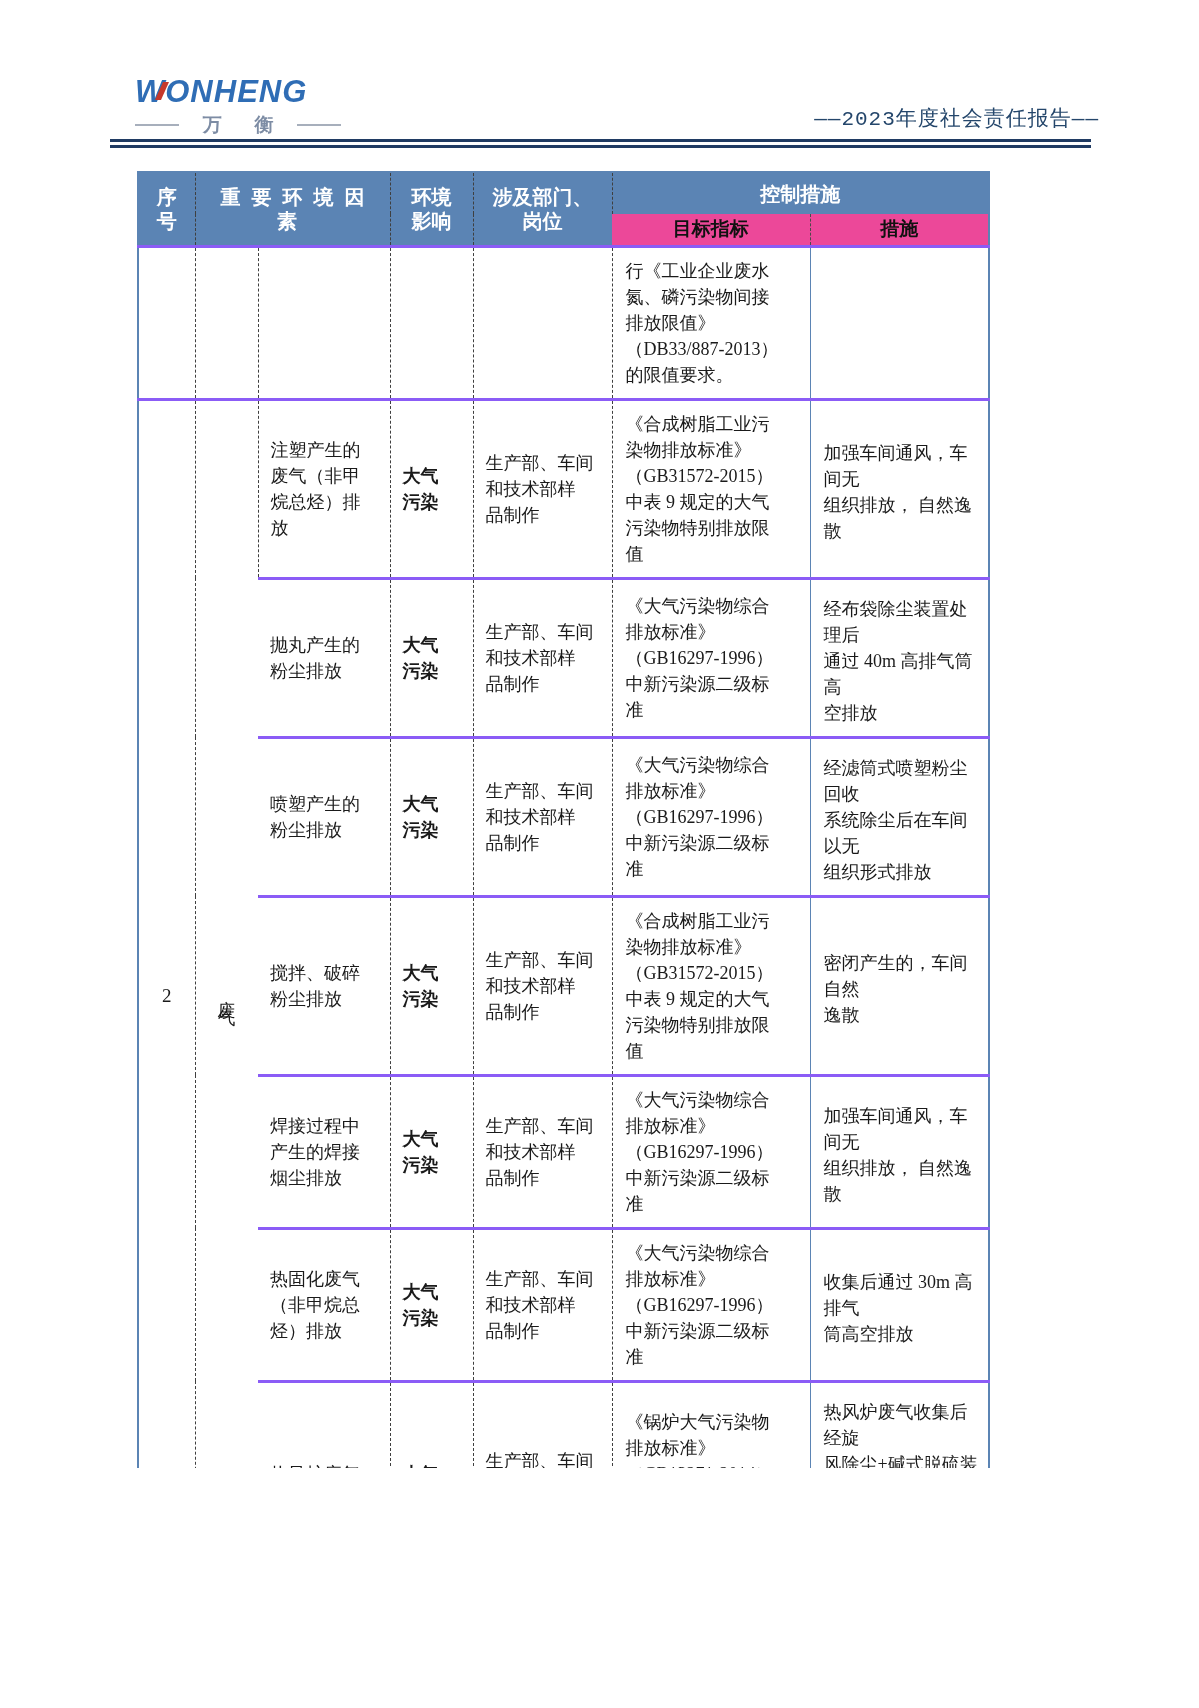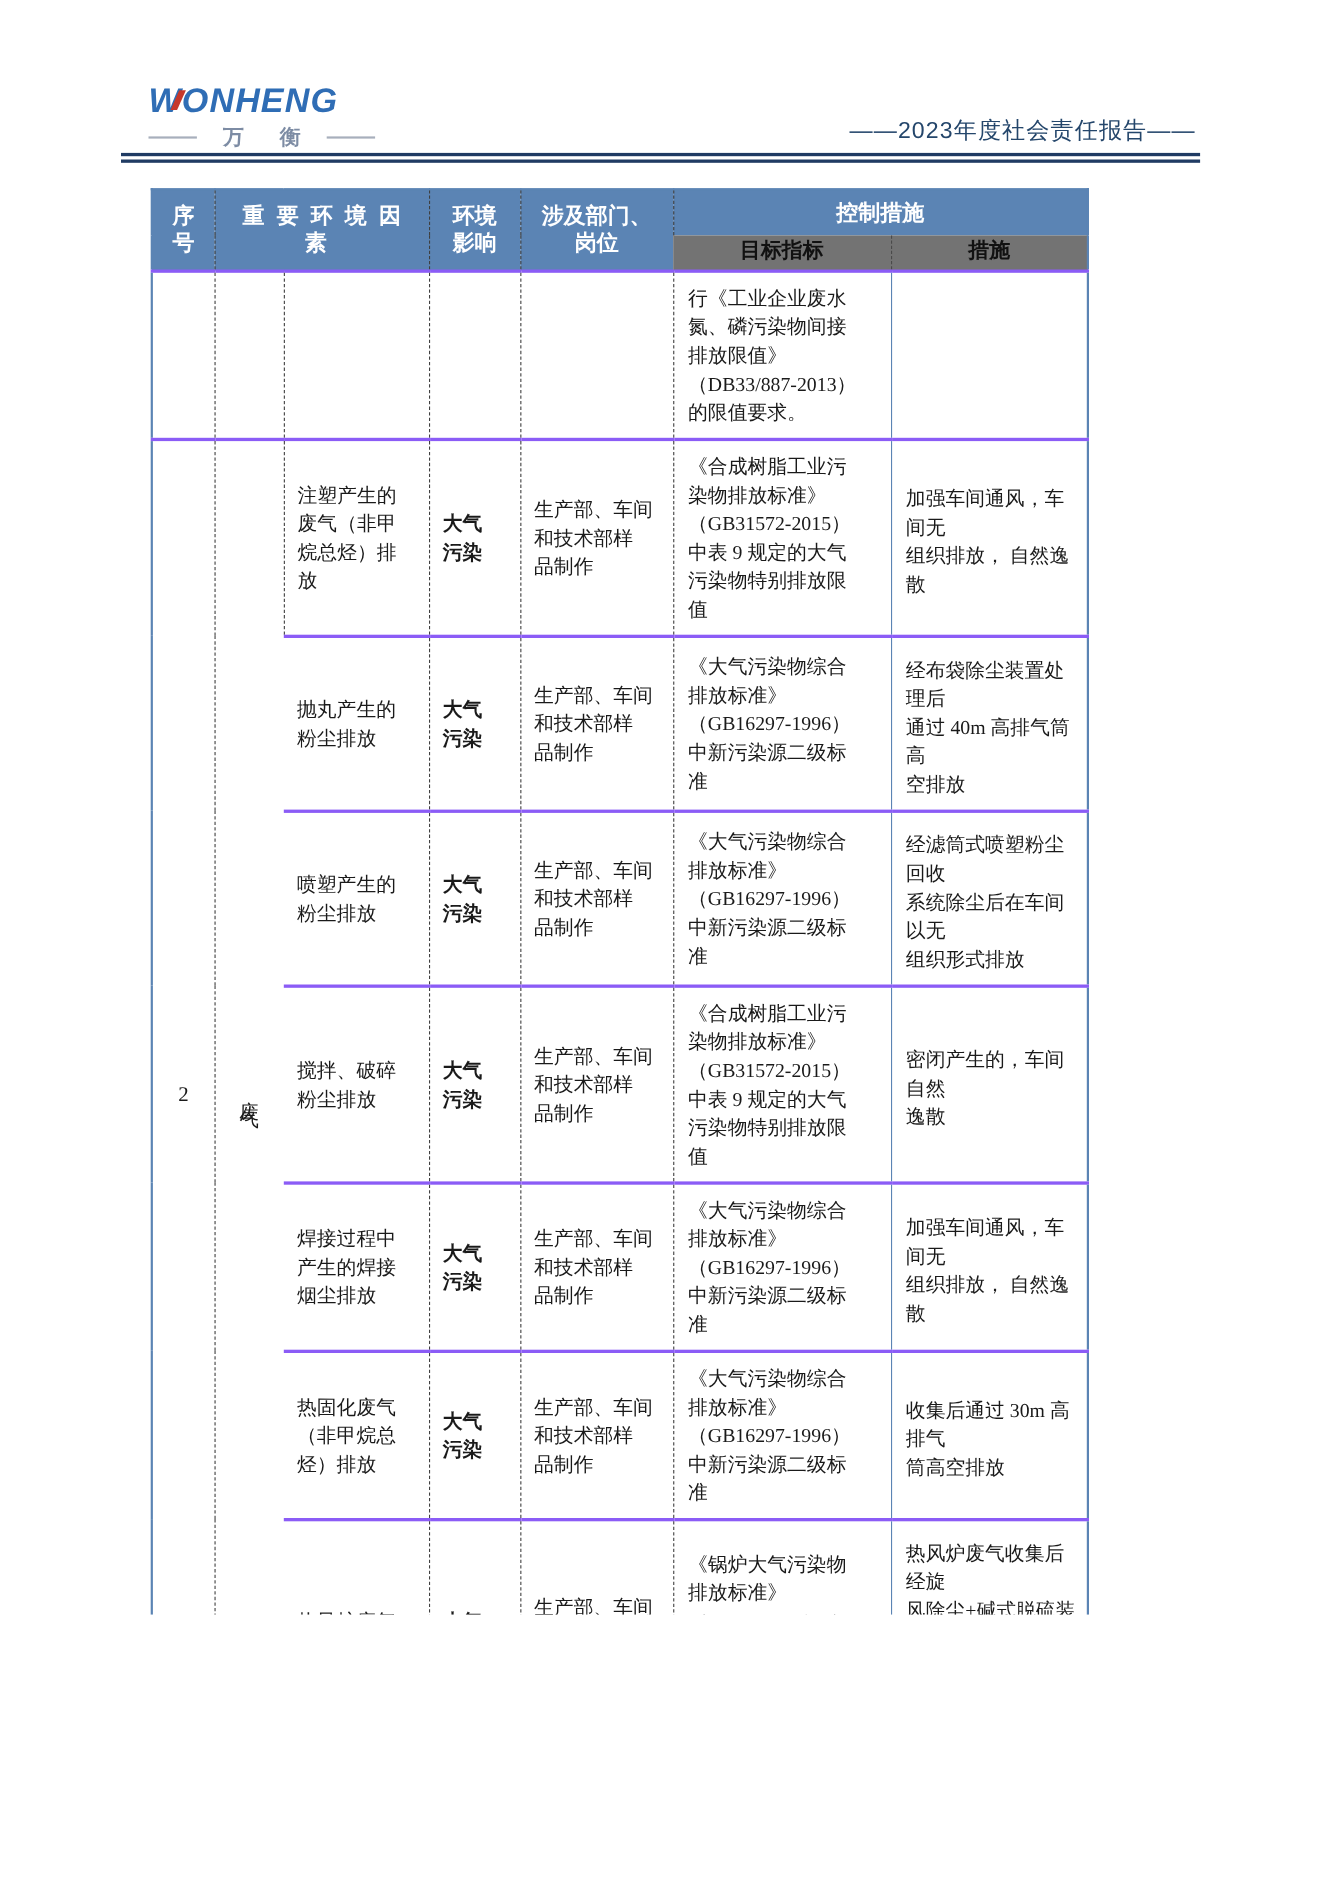--- a/index.html
+++ b/index.html
@@ -28,23 +28,23 @@
     width: 6px; height: 18px; background: #c6382b;
     transform: skewX(-24deg);
   }
   .logo-sub { display: flex; align-items: center; margin-top: 4px; width: 206px; }
   .logo-sub .rule { flex: 1; height: 2px; background: #a7afbc; }
   .logo-sub .sub-text {
     padding: 0 10px; font-size: 19px; font-weight: bold;
     color: #7d8ca4; letter-spacing: 14px; text-indent: 14px; white-space: nowrap;
   }
   .report-title {
-    position: absolute; right: 112px; top: 104px;
+    position: absolute; right: 100px; top: 104px;
     font-size: 21px; letter-spacing: 1px; color: #24466b;
-    font-family: Liberation Sans, sans-serif;
+    font-family: Liberation Mono, monospace;
   }
   .double-rule { position: absolute; left: 110px; right: 108px; top: 139px; }
   .double-rule .r1 { height: 3px; background: #203b63; }
   .double-rule .r2 { height: 3px; background: #203b63; margin-top: 3px; }
 
   
   table.env-table {
     position: absolute; left: 137px; top: 171px;
     width: 851px;
     border-collapse: collapse; table-layout: fixed;
@@ -62,21 +62,21 @@
   
   .env-table thead th.blue {
     background: #5b84b4; color: #ffffff;
     font-weight: bold; font-size: 20px; text-align: center;
     line-height: 24px;
   }
   .env-table thead tr.h1 { height: 42px; }
   .env-table thead tr.h2 { height: 32px; }
   .env-table th.spread { letter-spacing: 11px; text-indent: 11px; }
   .env-table thead th.subhead {
-    background: #737373; color: #111;
+    background: #ec4899; color: #111;
     font-weight: bold; font-size: 19px; text-align: center;
     border-top: none;
     border-bottom: 1px solid #4a4a4a;
   }
   .env-table thead th.subhead.measure-head { border-left: 1px dashed #4a4a4a; }
 
   
   .env-table tbody td { border-top: 3px solid #8b5cf6; }
   .env-table tbody td.c-measure { border-left: 1px solid #5b84b4; }
   .env-table tbody tr.carry { height: 128px; }

